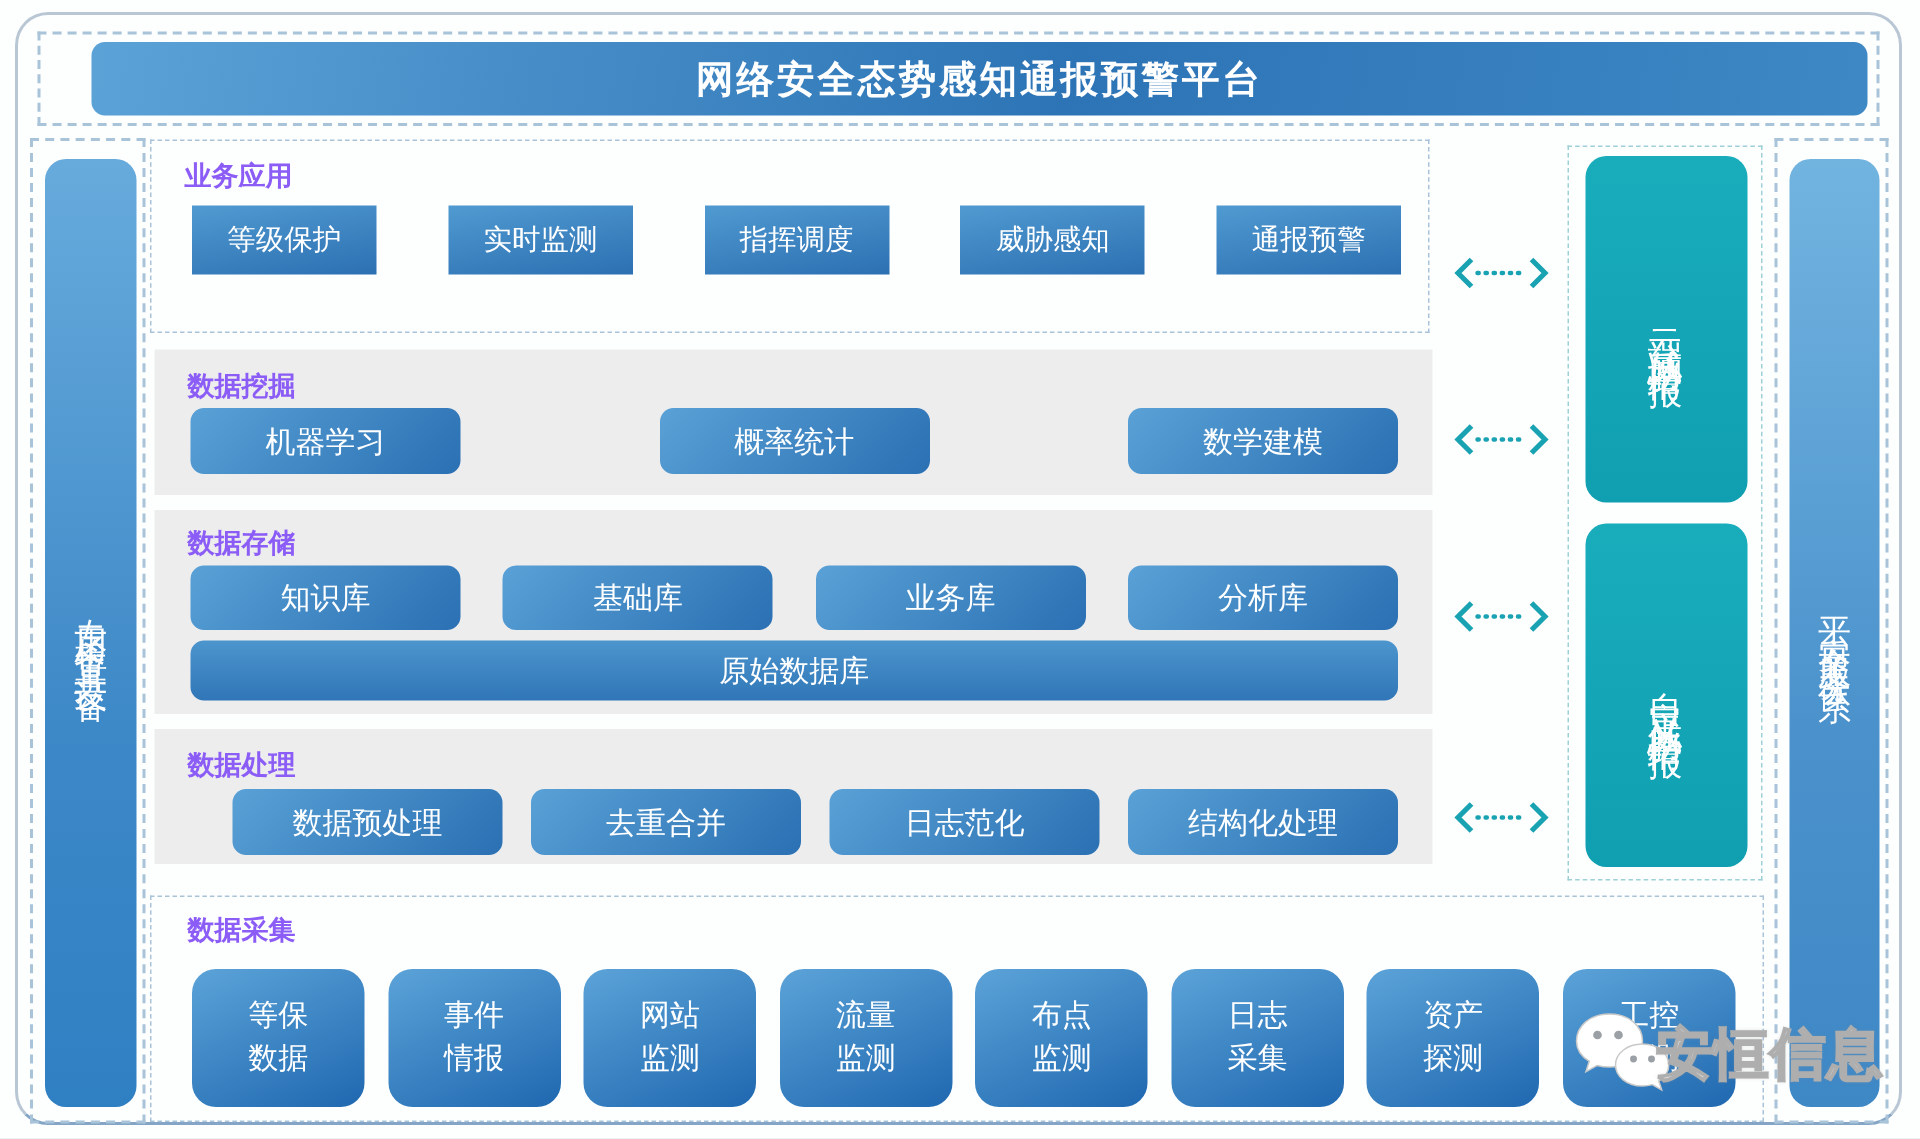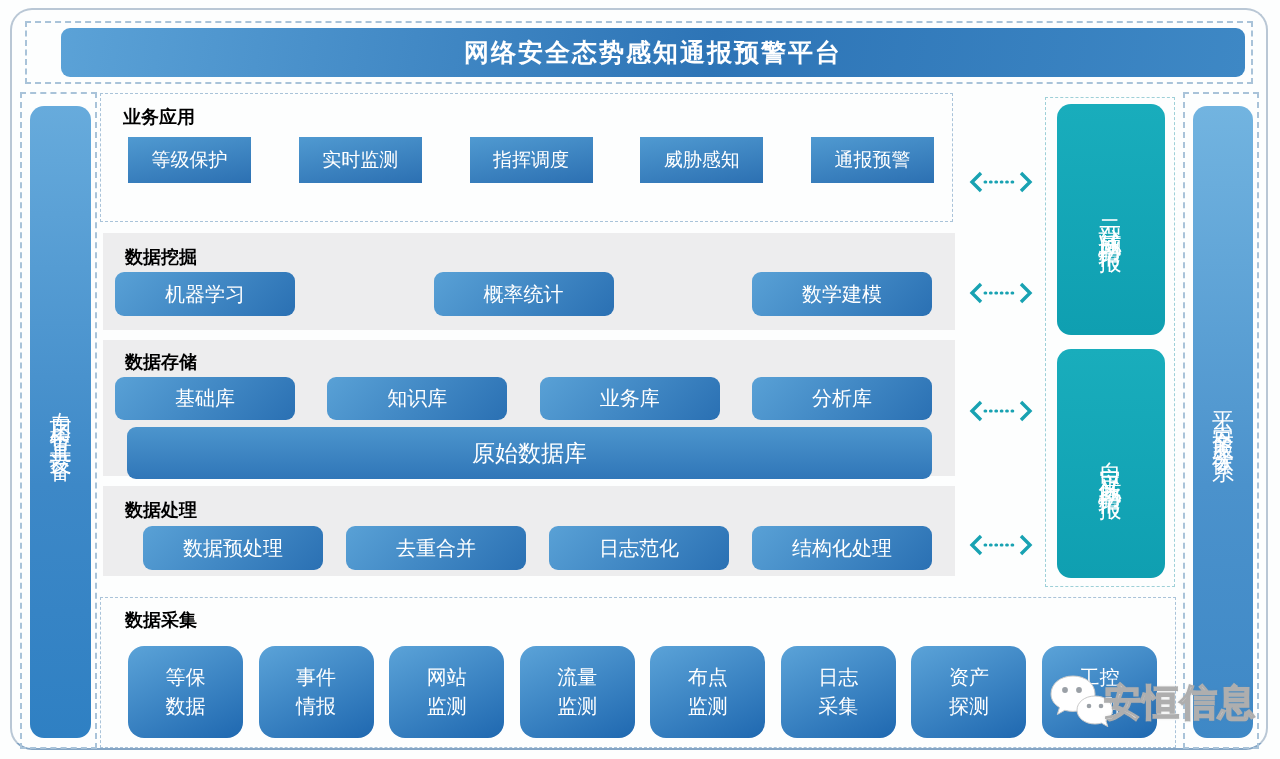--- a/index.html
+++ b/index.html
@@ -23,36 +23,36 @@
   
   .side-wrap-left  { left:20px;  top:92px; width:77px; height:657px; }
   .side-wrap-right { left:1183px; top:92px; width:76px; height:657px; }
   .pillar { position:absolute; left:8px; top:12px; width:61px; height:632px; border-radius:14px;
     color:#fff; font-size:22px; display:flex; align-items:center; justify-content:center;
     writing-mode:vertical-rl; text-orientation:upright; letter-spacing:7px; }
   .pillar-left  { background:linear-gradient(180deg,#67abdc 0%, #3d88c7 60%, #2f80c3 100%); }
   .pillar-right { width:60px; background:linear-gradient(180deg,#72b4e0 0%, #4b92cc 60%, #3e88c6 100%); }
 
   
-  .section-title { position:absolute; left:22px; top:11px; font-size:18px; font-weight:bold; color:#000000; }
+  .section-title { position:absolute; left:22px; top:11px; font-size:18px; font-weight:bold; color:#8b5cf6; }
   .gray-section { position:absolute; left:103px; width:852px; background:#ededee; }
 
   .biz-box { left:100px; top:93px; width:853px; height:129px; }
   .biz-row { position:absolute; left:27px; right:18px; height:30px; display:flex; justify-content:space-between; }
   .rect-btn { width:123px; height:46px; background:linear-gradient(170deg,#509ad1 0%, #2c70b2 100%);
     color:#fff; font-size:19px; display:flex; align-items:center; justify-content:center; }
 
-  .round-row { position:absolute; left:12px; right:23px; height:44px; display:flex; justify-content:space-between; }
+  .round-row { position:absolute; left:24px; right:23px; height:44px; display:flex; justify-content:space-between; }
   .round-btn { width:180px; height:100%; border-radius:9px;
     background:linear-gradient(135deg,#59a1d6 0%, #2a70b3 100%);
     color:#fff; font-size:20px; display:flex; align-items:center; justify-content:center; }
 
-  .full-bar { position:absolute; left:24px; right:23px; top:87px; height:52px; border-radius:9px;
+  .full-bar { position:absolute; left:24px; right:23px; top:87px; height:40px; border-radius:9px;
     background:linear-gradient(180deg,#4c95cd 0%, #3076b8 100%);
-    color:#fff; font-size:23px; display:flex; align-items:center; justify-content:center; }
+    color:#fff; font-size:20px; display:flex; align-items:center; justify-content:center; }
 
   
   .collect-box { left:100px; top:597px; width:1076px; height:151px; }
   .collect-row { position:absolute; left:27px; right:18px; top:48px; height:92px; display:flex; justify-content:space-between; }
   .big-btn { width:115px; height:92px; border-radius:16px;
     background:linear-gradient(155deg,#5ba3d8 0%, #1f68b0 100%);
     color:#fff; font-size:20px; line-height:1.45; display:flex; flex-direction:column;
     align-items:center; justify-content:center; }
 
   
@@ -108,22 +108,22 @@
     <div class="round-row" style="top:39px;">
       <div class="round-btn">机器学习</div>
       <div class="round-btn">概率统计</div>
       <div class="round-btn">数学建模</div>
     </div>
   </div>
 
   <div class="gray-section" style="top:340px; height:136px;">
     <div class="section-title" style="top:10px;">数据存储</div>
     <div class="round-row" style="top:37px; height:43px;">
+      <div class="round-btn">知识库</div>
       <div class="round-btn">基础库</div>
-      <div class="round-btn">知识库</div>
       <div class="round-btn">业务库</div>
       <div class="round-btn">分析库</div>
     </div>
     <div class="full-bar">原始数据库</div>
   </div>
 
   <div class="gray-section" style="top:486px; height:90px;">
     <div class="section-title" style="top:12px;">数据处理</div>
     <div class="round-row" style="top:40px;padding-left:28px;">
       <div class="round-btn">数据预处理</div>

